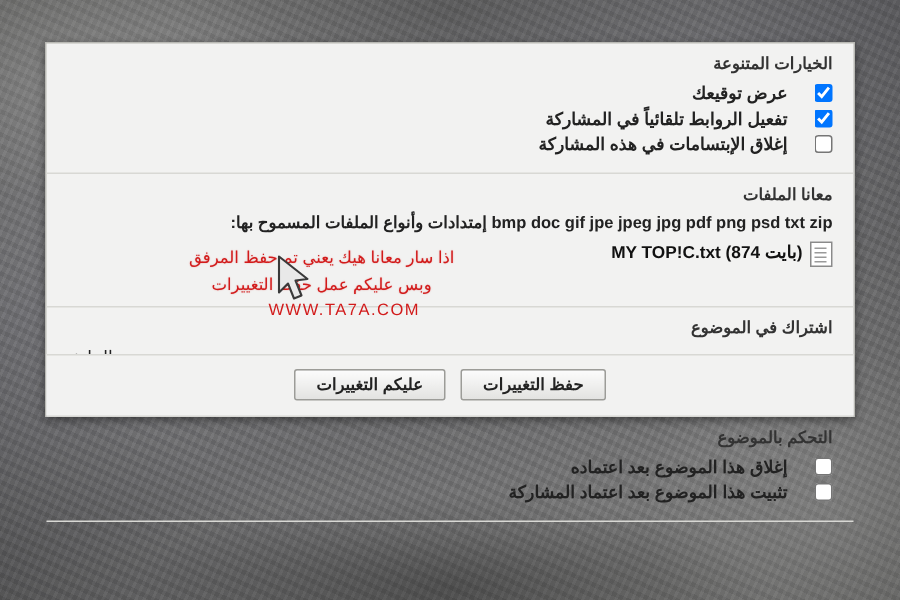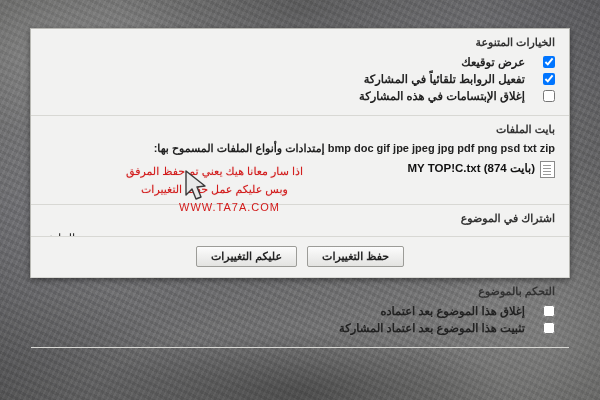--- a/index.html
+++ b/index.html
@@ -220,21 +220,21 @@
       <input type="checkbox" checked="" style="">
       <label>تفعيل الروابط تلقائياً في المشاركة</label>
     </div>
     <div class="row">
       <input type="checkbox" style="">
       <label>إغلاق الإبتسامات في هذه المشاركة</label>
     </div>
   </div>
 
   <div class="section" style="padding-bottom:26px;">
-    <div class="section-title">بايت الملفات</div>
+    <div class="section-title">معانا الملفات</div>
     <div class="filetypes">
       <span class="ltr">bmp doc gif jpe jpeg jpg pdf png psd txt zip</span>
       <span>إمتدادات وأنواع الملفات المسموح بها:</span>
     </div>
     <div class="attachment-row">
       <span class="file-icon"></span>
       <span class="attachment-name">MY TOP!C.txt (874 بايت)</span>
     </div>
   </div>
 

